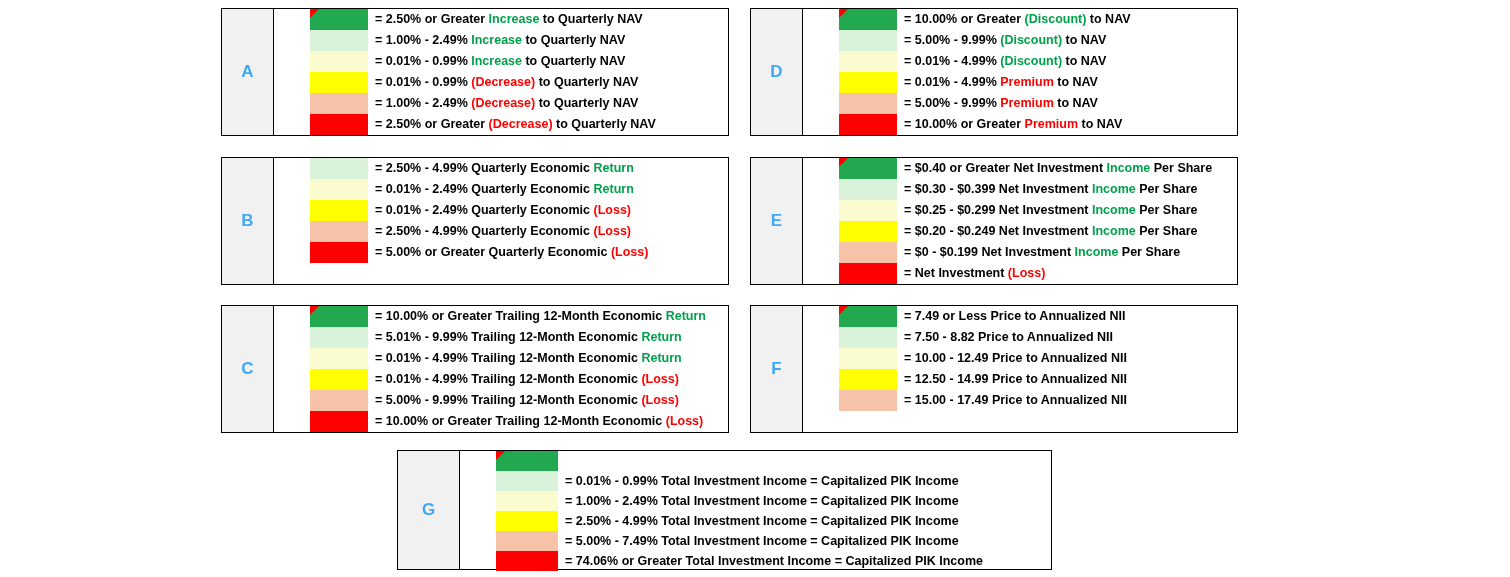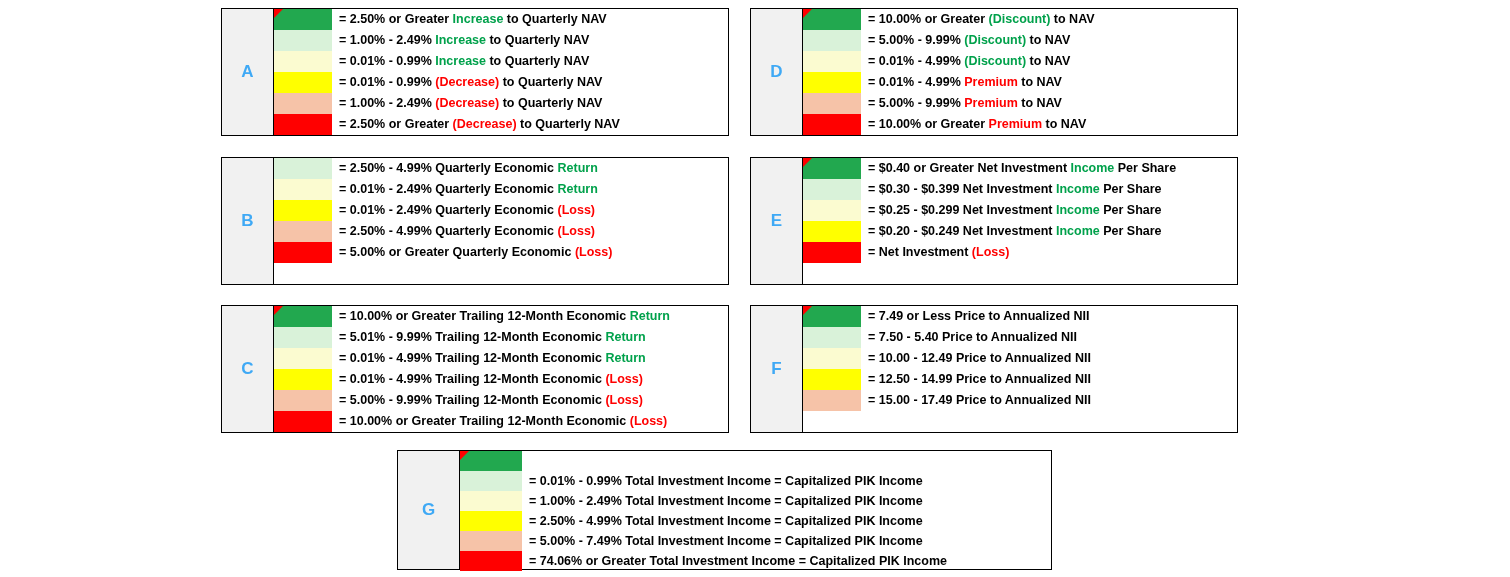--- a/index.html
+++ b/index.html
@@ -36,20 +36,21 @@
   .rows {
     flex: 1;
     display: flex;
     flex-direction: column;
   }
   .row {
     display: flex;
     flex-direction: row;
     align-items: center;
     height: 21px;
+    margin-left: 36px;
   }
   .swatch {
     width: 58px;
     height: 21px;
     flex: 0 0 58px;
     box-sizing: border-box;
   }
   .label {
     padding-left: 7px;
     font-size: 12.5px;
@@ -219,37 +220,41 @@
         </div>
         <div class="row">
           <div class="swatch" style="background: rgb(251, 251, 208); position: relative;"></div>
           <div class="label"><span>= $0.25 - $0.299 Net Investment </span><span class="pos">Income</span><span> Per Share</span></div>
         </div>
         <div class="row">
           <div class="swatch" style="background: rgb(255, 255, 0); position: relative;"></div>
           <div class="label"><span>= $0.20 - $0.249 Net Investment </span><span class="pos">Income</span><span> Per Share</span></div>
         </div>
         <div class="row">
+          <div class="swatch" style="background: rgb(246, 195, 168); position: relative;"></div>
+          <div class="label"><span>= $0 - $0.199 Net Investment </span><span class="pos">Income</span><span> Per Share</span></div>
+        </div>
+        <div class="row">
           <div class="swatch" style="background: rgb(255, 0, 0); position: relative;"></div>
           <div class="label"><span>= Net Investment </span><span class="neg">(Loss)</span></div>
         </div>
       </div>
     </div>
     <div class="legend-box box-F">
       <div class="letter-cell">F</div>
       <div class="rows">
         <div class="row">
           <div class="swatch" style="background: rgb(34, 168, 79); position: relative;">
             <span class="corner" style="left: 0px; top: 0px;"></span>
           </div>
           <div class="label"><span>= 7.49 or Less Price to Annualized NII</span></div>
         </div>
         <div class="row">
           <div class="swatch" style="background: rgb(217, 242, 217); position: relative;"></div>
-          <div class="label"><span>= 7.50 - 5.40 Price to Annualized NII</span></div>
+          <div class="label"><span>= 7.50 - 8.82 Price to Annualized NII</span></div>
         </div>
         <div class="row">
           <div class="swatch" style="background: rgb(251, 251, 208); position: relative;"></div>
           <div class="label"><span>= 10.00 - 12.49 Price to Annualized NII</span></div>
         </div>
         <div class="row">
           <div class="swatch" style="background: rgb(255, 255, 0); position: relative;"></div>
           <div class="label"><span>= 12.50 - 14.99 Price to Annualized NII</span></div>
         </div>
         <div class="row">

